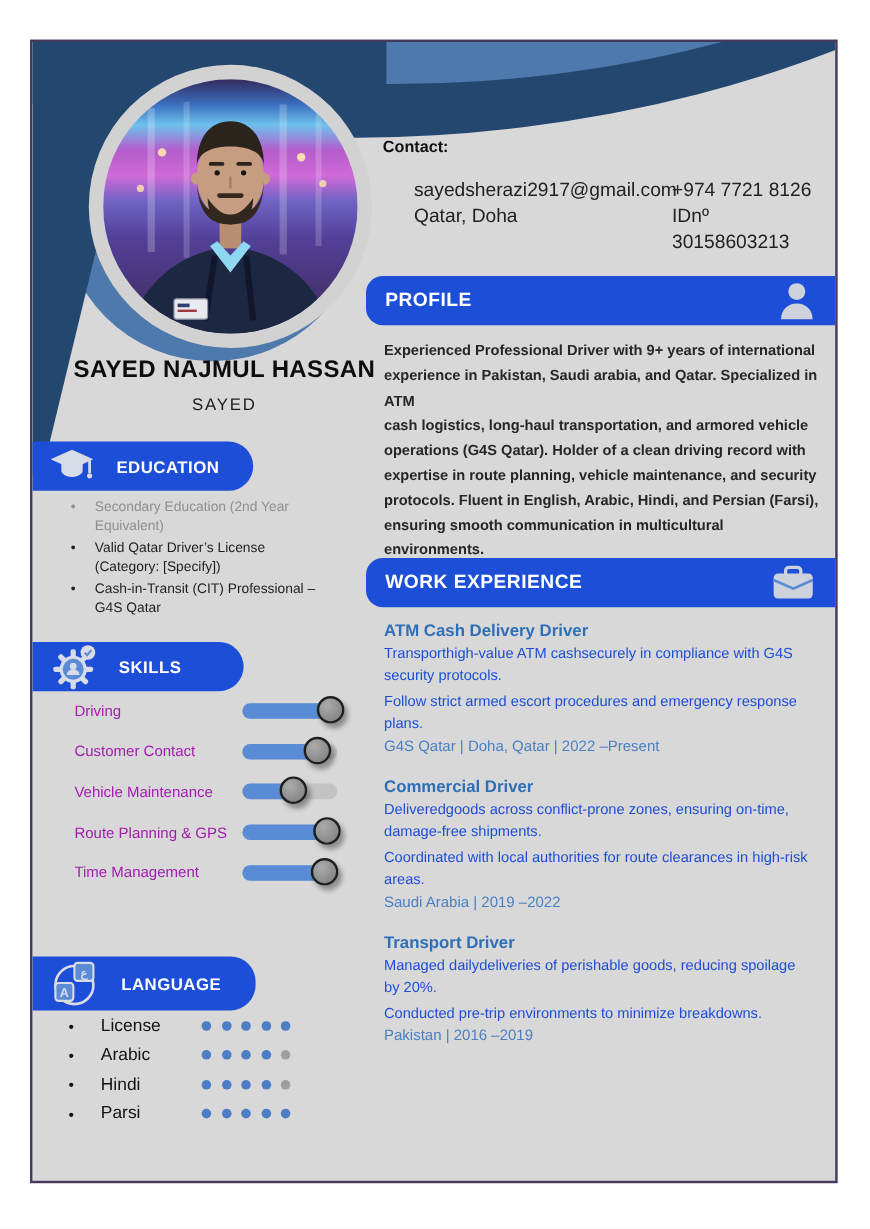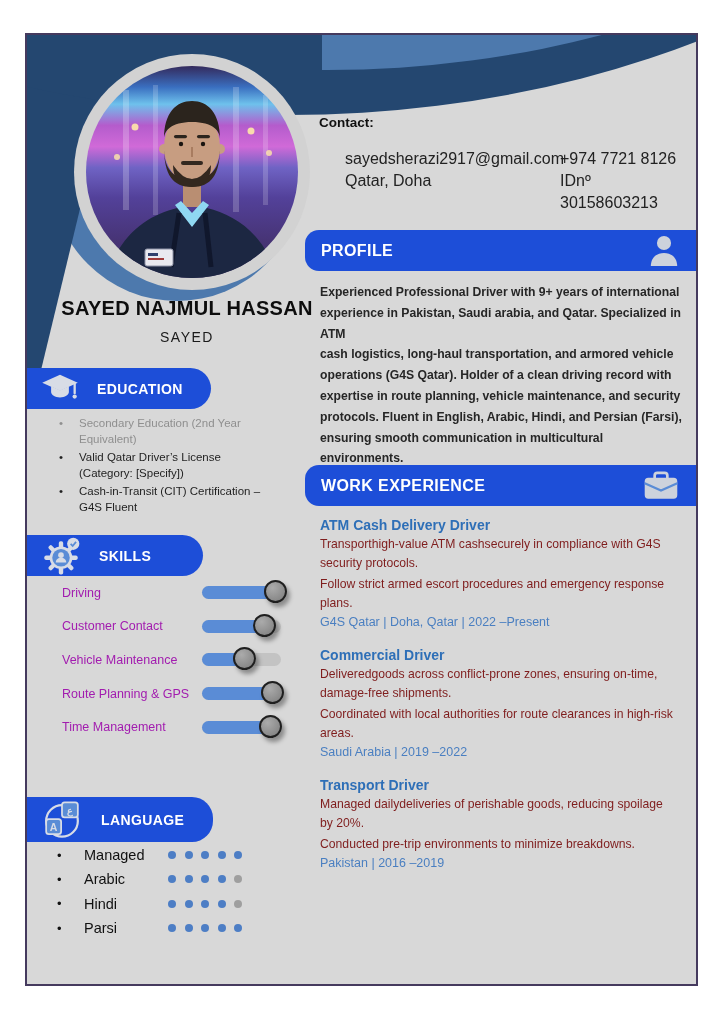--- a/index.html
+++ b/index.html
@@ -67,21 +67,21 @@
   .bar-right .right-icon{position:absolute;right:16px;top:50%;transform:translateY(-50%);display:flex;}
 
   #profile-paras{position:absolute;left:293px;top:247px;width:362px;
                  font-size:12.2px;line-height:20.8px;color:#262626;}
   #profile-paras p{margin:0;font-weight:bold;}
 
   #jobs{position:absolute;left:293px;top:482px;width:354px;}
   .job{margin-bottom:18px;}
   .job:nth-child(3){margin-top:14px;}
   .job-title{font-size:14px;font-weight:bold;color:#2e6fb7;margin:0 0 2px;}
-  .job p{margin:0 0 2px;font-size:12.2px;line-height:19px;color:#7f1d1d;}
+  .job p{margin:0 0 2px;font-size:12.2px;line-height:19px;color:#1d4ed8;}
   .job-meta{font-size:12.5px;color:#4a7fc1;margin-top:2px;}
 </style>
 </head>
 <body>
 
 <div class="page">
 
   <svg class="deco" width="669" height="400" viewBox="0 0 669 400">
     <defs>
       <clipPath id="photoClip">
@@ -163,21 +163,21 @@
       <li class="muted">
         <span class="bullet">•</span>
         <span class="text">Secondary Education (2nd Year Equivalent)</span>
       </li>
       <li>
         <span class="bullet">•</span>
         <span class="text">Valid Qatar Driver’s License (Category: [Specify])</span>
       </li>
       <li>
         <span class="bullet">•</span>
-        <span class="text">Cash-in-Transit (CIT) Certification – G4S Fluent</span>
+        <span class="text">Cash-in-Transit (CIT) Professional – G4S Qatar</span>
       </li>
     </ul>
 
   <div class="bar bar-left skills-bar">
     <span class="icon">
       <svg width="42" height="42" viewBox="0 0 48 48">
         <g fill="#d8dce6">
           <rect x="21.5" y="7" width="5" height="8" rx="2"></rect>
           <rect x="21.5" y="37" width="5" height="8" rx="2" transform="rotate(180 24 41)"></rect>
           <rect x="21.5" y="7" width="5" height="8" rx="2" transform="rotate(90 24 26)"></rect>
@@ -243,21 +243,21 @@
         <text x="34" y="18" text-anchor="middle" font-size="11" fill="#d8dce6" font-family="Liberation Sans, sans-serif" font-weight="bold">ع</text>
         <rect x="7" y="24" width="17" height="17" rx="3" fill="#5a8cd6" stroke="#d8dce6" stroke-width="2"></rect>
         <text x="15.5" y="37" text-anchor="middle" font-size="12" fill="#d8dce6" font-family="Liberation Sans, sans-serif" font-weight="bold">A</text>
       </svg>
     </span>
     <span class="label">LANGUAGE</span>
   </div>
   <div id="lang-list">
       <div class="lang-row">
         <span class="lang-bullet">•</span>
-        <span class="lang-label">Managed</span>
+        <span class="lang-label">License</span>
         <span class="dots">
           <span class="dot on"></span>
           <span class="dot on"></span>
           <span class="dot on"></span>
           <span class="dot on"></span>
           <span class="dot on"></span>
         </span>
       </div>
       <div class="lang-row">
         <span class="lang-bullet">•</span>

